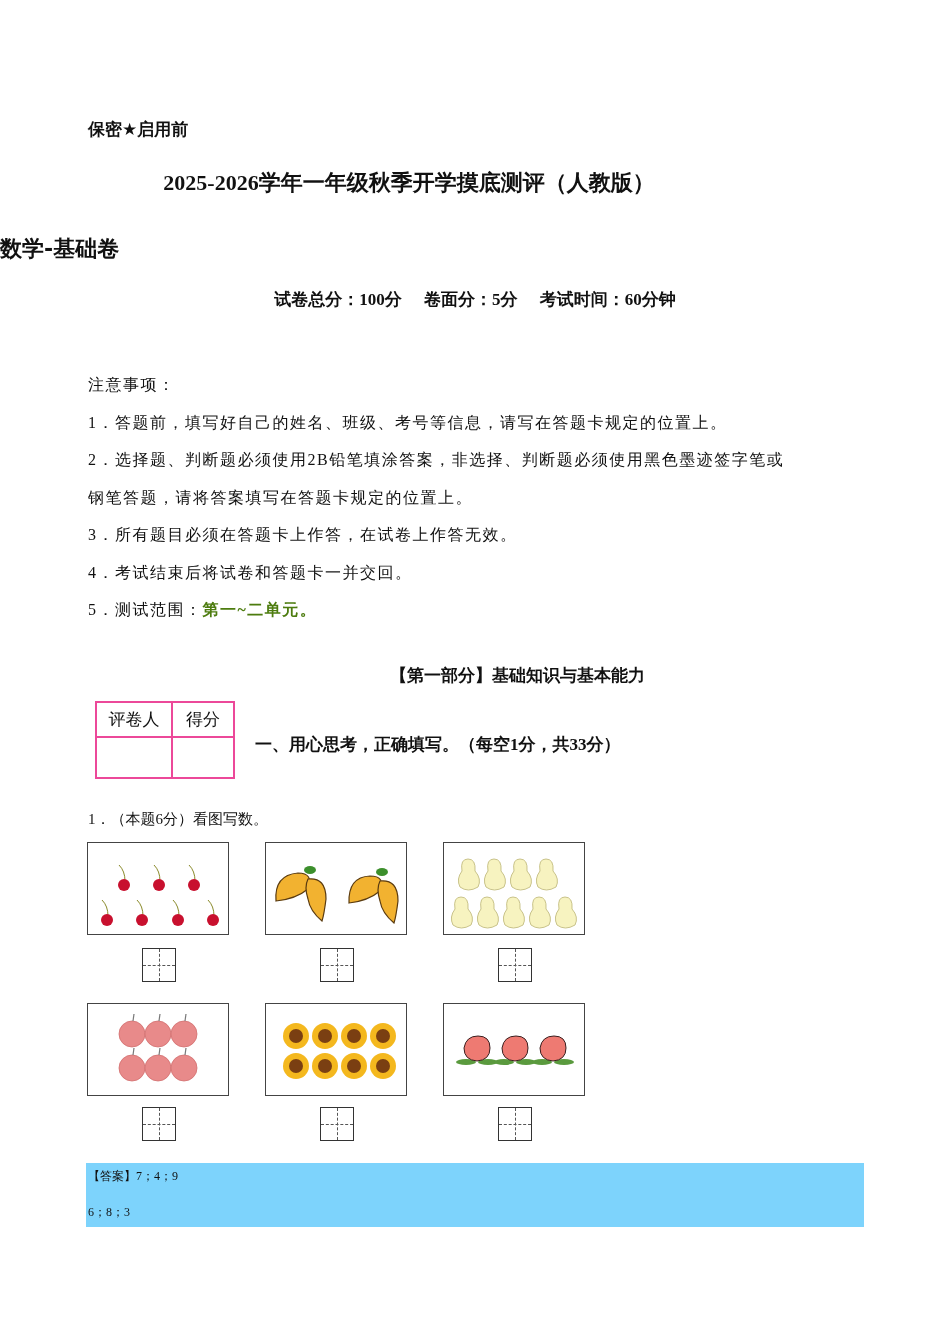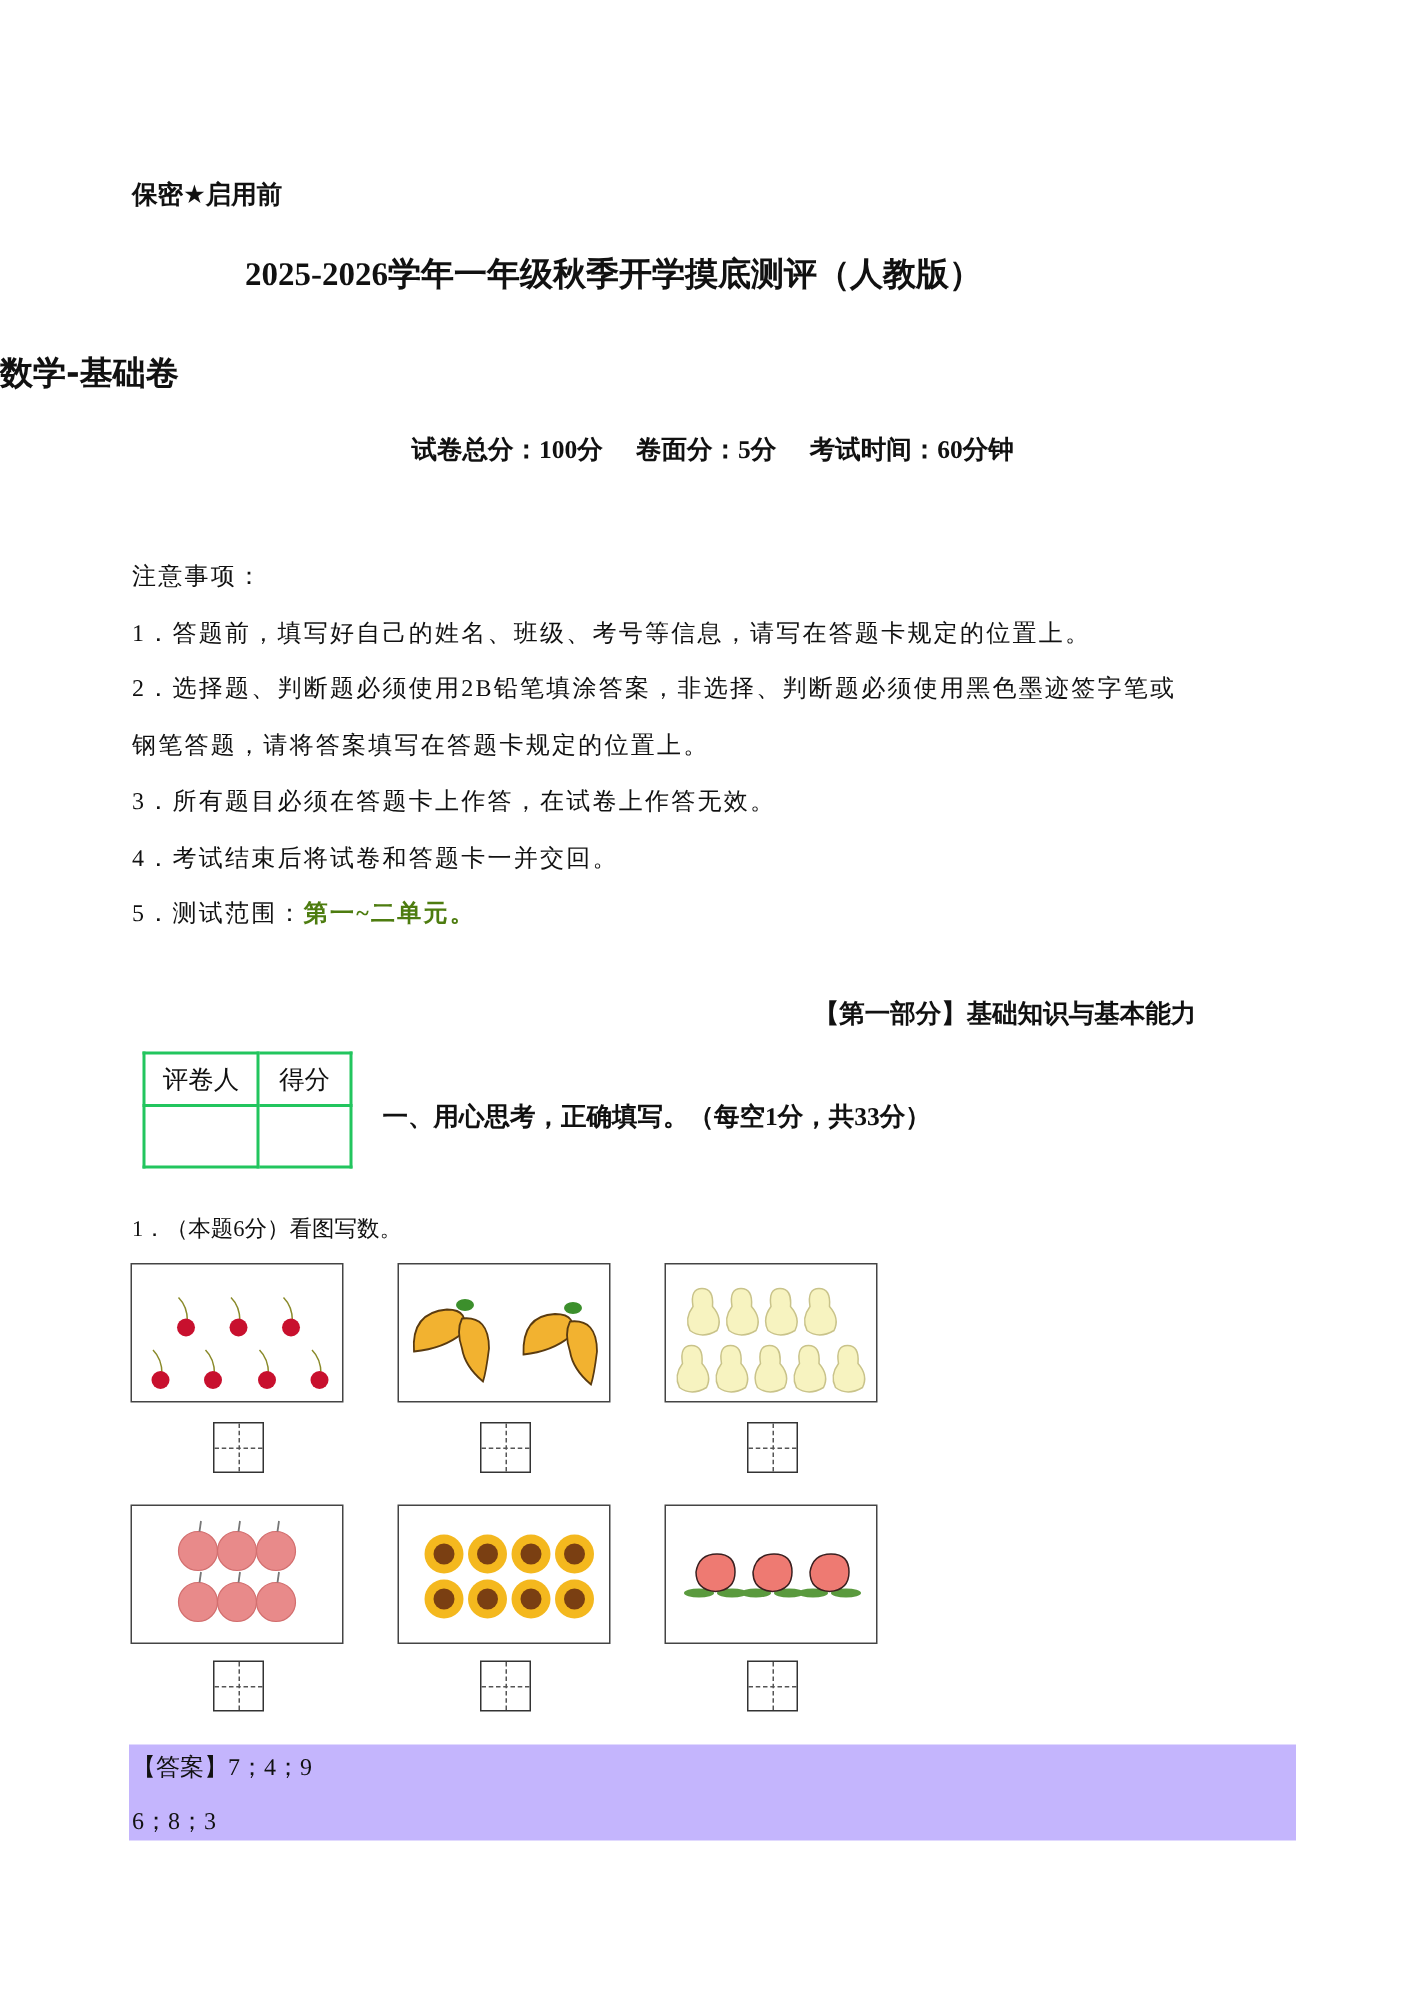--- a/index.html
+++ b/index.html
@@ -7,33 +7,33 @@
          font-family:"Liberation Serif","DejaVu Serif",serif; color:#111; }
   .abs { position:absolute; }
   .secret { left:88px; top:118px; font-size:17px; font-weight:bold; font-family:"DejaVu Sans",sans-serif; }
   .title { left:0; width:818px; text-align:center; top:168px; font-size:22px; font-weight:bold; }
   .subtitle { left:0; width:950px; text-align:left; top:234px; font-size:22px; font-weight:bold; font-family:"DejaVu Sans",sans-serif; }
   .meta { left:0; width:950px; text-align:center; top:288px; font-size:17px; font-weight:bold; }
   .meta span { margin:0 9px; }
   .notes { left:88px; top:366px; width:780px; font-size:16px; line-height:37.5px; }
   .notes div { white-space:nowrap; letter-spacing:1.5px; }
   .red { color:#4d7c0f; font-weight:bold; }
-  .part { left:0; width:950px; text-align:center; top:664px; font-size:17px; font-weight:bold; font-family:"DejaVu Sans",sans-serif; padding-left:0px; }
+  .part { left:0; width:950px; text-align:left; top:664px; font-size:17px; font-weight:bold; font-family:"DejaVu Sans",sans-serif; padding-left:0px; }
   .part-inner { margin-left:390px; display:inline-block; }
   table.score { left:95px; top:701px; border-collapse:collapse; }
-  table.score td { border:2px solid #22c55e; width:74px; height:33px; text-align:center; font-size:17px; padding:0; }
+  table.score td { border:2px solid #ec4899; width:74px; height:33px; text-align:center; font-size:17px; padding:0; }
   table.score td.w2 { width:60px; }
   table.score tr.blank td { height:39px; }
   .sec1 { left:255px; top:733px; width:400px; font-size:17px; font-weight:bold; line-height:23px; }
   .q1 { left:88px; top:810px; font-size:15px;font-family:Liberation Serif, serif; }
   .pic { width:142px; height:93px; border:1.5px solid #444; background:#fff; box-sizing:border-box; }
   .grid { width:34px; height:34px; border:1.5px solid #333; box-sizing:border-box; }
   .grid::before { content:""; position:absolute; left:50%; top:0; bottom:0; border-left:1px dashed #555; }
   .grid::after { content:""; position:absolute; top:50%; left:0; right:0; border-top:1px dashed #555; }
-  .answer { left:86px; top:1163px; width:778px; height:64px; background:#c4b5fd; font-size:16px; }
+  .answer { left:86px; top:1163px; width:778px; height:64px; background:#7dd3fc; font-size:12px; }
   .answer div { position:absolute; left:2px; }
   svg { display:block; }
 </style>
 </head>
 <body>
 
 <div class="abs secret">保密★启用前</div>
 <div class="abs title">2025-2026学年一年级秋季开学摸底测评（人教版）</div>
 <div class="abs subtitle">数学-基础卷</div>
 <div class="abs meta">

